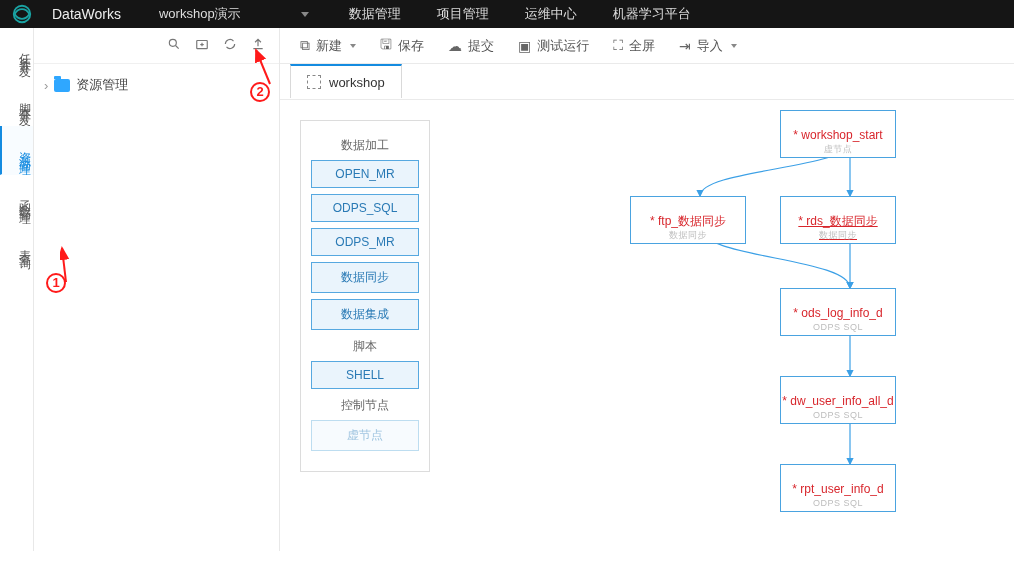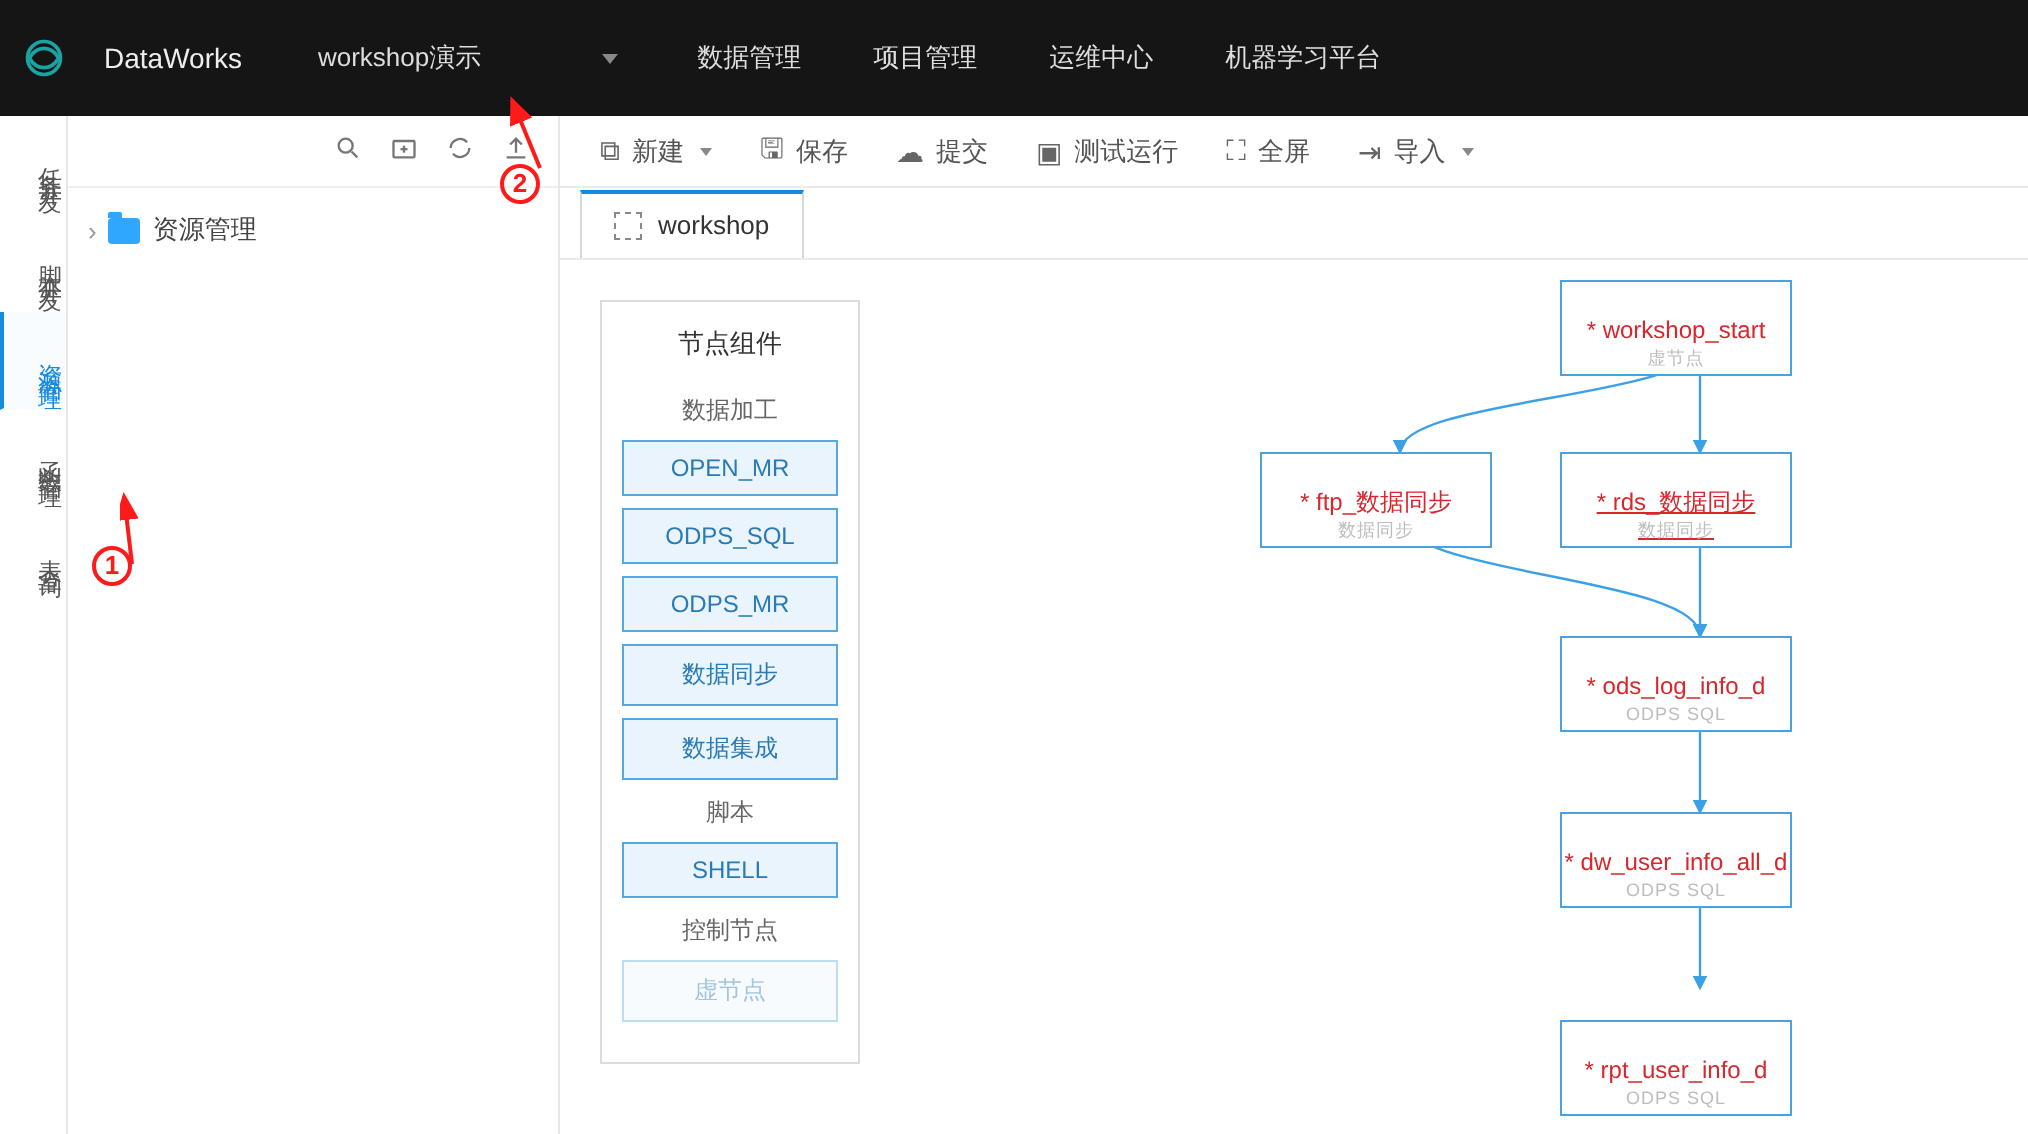--- a/index.html
+++ b/index.html
@@ -1,18 +1,18 @@
 <!DOCTYPE html>
 <html><head>
 <meta charset="utf-8">
 <style>
 *{box-sizing:border-box;margin:0;padding:0;font-family:"Helvetica Neue",Arial,"PingFang SC","Microsoft YaHei",sans-serif}
 body{width:1014px;height:567px;overflow:hidden;background:#fff;color:#333;font-size:13px;position:relative}
 
-.topnav{height:58px;background:#151515;color:#ddd;display:flex;align-items:center}
+.topnav{height:28px;background:#151515;color:#ddd;display:flex;align-items:center}
 .logo{width:44px;height:44px;display:flex;align-items:center;justify-content:center;color:#1aa3a3}
 .brand{font-size:14px;padding:0 24px 0 8px;color:#eee}
 .proj{font-size:13px;padding:0 14px;display:flex;align-items:center;gap:60px;cursor:pointer}
 .proj .caret{width:0;height:0;border-left:4px solid transparent;border-right:4px solid transparent;border-top:5px solid #888}
 .nav-tabs{display:flex;height:44px;margin-left:8px}
 .nav-tab{padding:0 18px;display:flex;align-items:center;font-size:13px;color:#ddd;cursor:pointer}
 .nav-tab.active{background:#2a2a2a}
 
 .main{display:flex;height:523px}
 .leftrail{width:34px;border-right:1px solid #e8e8e8;display:flex;flex-direction:column}
@@ -26,21 +26,21 @@
 .tree-row{display:flex;align-items:center;gap:6px;font-size:13px;color:#444;cursor:pointer;padding:4px 0}
 .folder-icon{width:16px;height:13px;background:#2fa7ff;border-radius:2px;position:relative}
 .folder-icon:before{content:"";position:absolute;top:-3px;left:0;width:7px;height:3px;background:#2fa7ff;border-radius:1px 1px 0 0}
 
 .work{flex:1;display:flex;flex-direction:column;min-width:0}
 .action-bar{height:36px;border-bottom:1px solid #eaeaea;display:flex;align-items:center;gap:4px;padding:0 10px;color:#555}
 .abtn{display:flex;align-items:center;gap:6px;padding:4px 10px;font-size:13px;cursor:pointer;border-radius:2px}
 .abtn .ico{font-size:14px;color:#666}
 .abtn .mini-caret{width:0;height:0;border-left:3px solid transparent;border-right:3px solid transparent;border-top:4px solid #888;margin-left:2px}
 
-.tabstrip{height:36px;display:flex;align-items:center;padding-left:10px;border-bottom:1px solid #eaeaea}
+.tabstrip{height:36px;display:flex;align-items:flex-start;padding-left:10px;border-bottom:1px solid #eaeaea}
 .ftab{height:34px;border:1px solid #d9d9d9;border-bottom:none;border-top:2px solid #148be0;padding:0 16px;display:flex;align-items:center;gap:8px;font-size:13px;background:#fff;cursor:pointer}
 .ftab .wfico{width:14px;height:14px;border:1px dashed #888}
 
 .canvas-wrap{flex:1;display:flex;min-height:0}
 .palette{width:130px;border:1px solid #dcdcdc;margin:20px 0 0 20px;align-self:flex-start;padding:8px 10px 14px;text-align:center;background:#fff}
 .pal-title{font-size:13px;padding:4px 0 8px;color:#333}
 .pal-group{font-size:12px;color:#666;margin:8px 0 6px}
 .pal-item{border:1px solid #56a8e0;background:#eaf4fc;color:#2a7ab5;font-size:12px;padding:6px 0;margin:6px 0;cursor:pointer}
 .pal-item.ghost{background:#f7fbfe;color:#a0c5e0;border-color:#bdddf0}
 .flow{flex:1;position:relative}
@@ -141,21 +141,20 @@
         </div>
     </div>
     <div class="tabstrip">
       <div class="ftab">
         <span class="wfico"></span>
         <span>workshop</span>
       </div>
     </div>
     <div class="canvas-wrap">
       <div class="palette">
-        <div class="pal-title">节点组件</div>
         <div class="pal-group">数据加工</div>
         <div id="g1">
             <div class="pal-item">OPEN_MR</div>
             <div class="pal-item">ODPS_SQL</div>
             <div class="pal-item">ODPS_MR</div>
             <div class="pal-item">数据同步</div>
             <div class="pal-item">数据集成</div>
           </div>
         <div class="pal-group">脚本</div>
         <div id="g2">
@@ -184,21 +183,21 @@
             <path d="M420,220 C420,248 420,248 420,276" fill="none" stroke="#3ca0e6" stroke-width="1.2" marker-end="url(#arr)"></path>
             <circle cx="420" cy="220" r="3" fill="#3ca0e6"></circle>
             <path d="M420,308 C420,336 420,336 420,364" fill="none" stroke="#3ca0e6" stroke-width="1.2" marker-end="url(#arr)"></path>
             <circle cx="420" cy="308" r="3" fill="#3ca0e6"></circle>
           </svg>
       <div class="node" style="left: 350px; top: 10px;">* workshop_start<div class="sub">虚节点</div></div>
           <div class="node" style="left: 200px; top: 96px;">* ftp_数据同步<div class="sub">数据同步</div></div>
           <div class="node" style="left: 350px; top: 96px; text-decoration: underline;">* rds_数据同步<div class="sub">数据同步</div></div>
           <div class="node" style="left: 350px; top: 188px;">* ods_log_info_d<div class="sub">ODPS SQL</div></div>
           <div class="node" style="left: 350px; top: 276px;">* dw_user_info_all_d<div class="sub">ODPS SQL</div></div>
-          <div class="node" style="left: 350px; top: 364px; margin-top: 16px;">* rpt_user_info_d<div class="sub">ODPS SQL</div></div>
+          <div class="node" style="left: 350px; top: 364px;">* rpt_user_info_d<div class="sub">ODPS SQL</div></div>
         </div>
     </div>
   </div>
 </div>
 
 <div class="annot" style="left:46px;top:273px"><span class="circled">1</span></div>
 <svg class="redarrow" style="left:60px;top:244px" width="50" height="44">
     <defs>
       <marker id="ah1" markerWidth="8" markerHeight="8" refX="6" refY="3" orient="auto">
         <path d="M0,0 L7,3 L0,6 Z" fill="#ff1a1a"></path>

